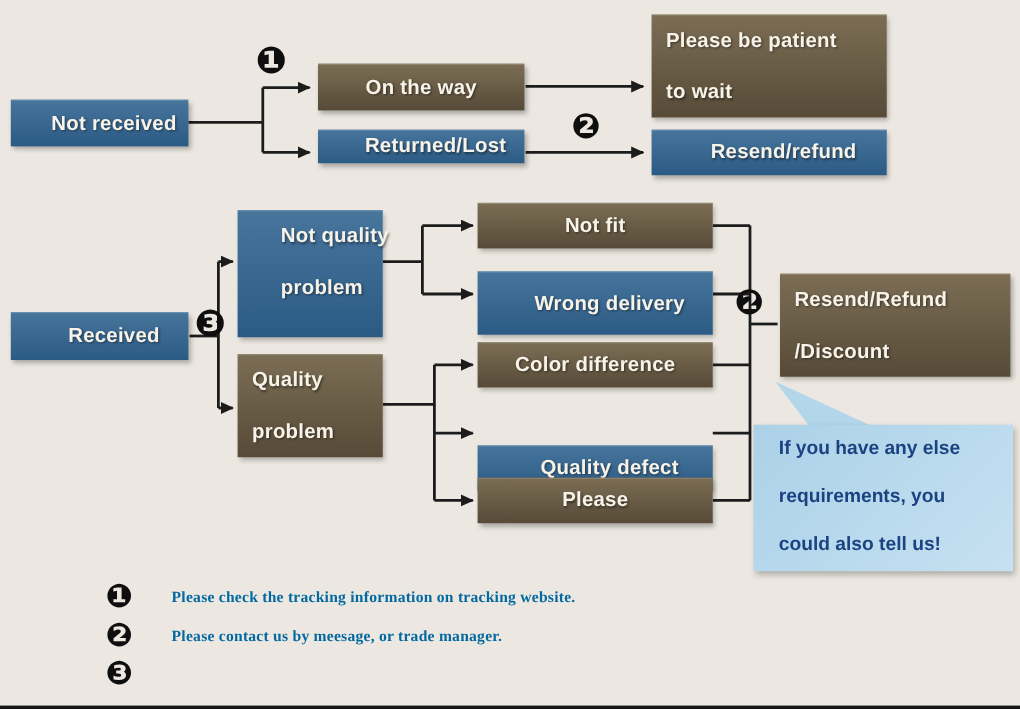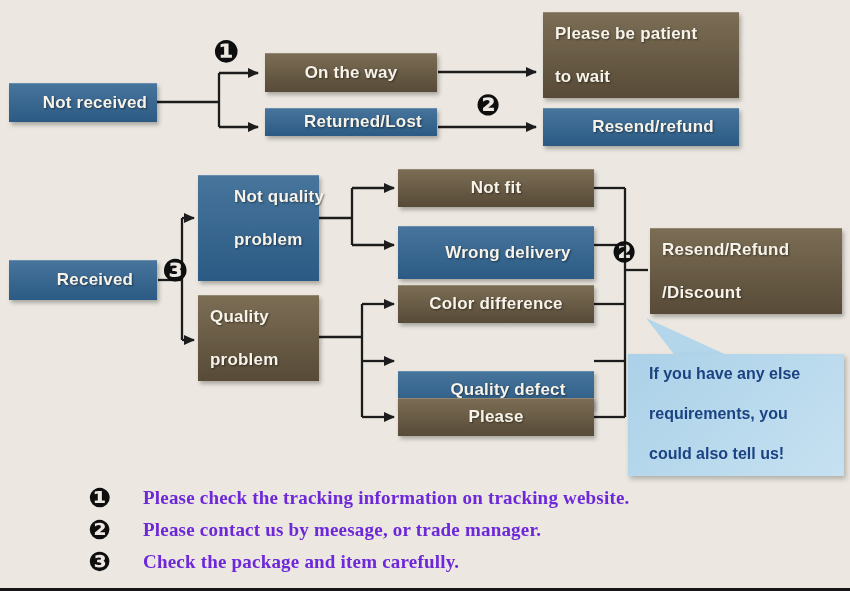--- a/index.html
+++ b/index.html
@@ -57,22 +57,22 @@
   
   .legend-row{
     position:absolute;z-index:2;left:88px;display:flex;align-items:center;
   }
   .lg1{top:484px;} .lg2{top:516px;} .lg3{top:548px;}
   .legend-num{
     font-family:"DejaVu Sans", sans-serif;font-size:27px;font-weight:bold;
     color:#0e0e0e;width:55px;line-height:1;
   }
   .legend-text{
-    font-family:"Liberation Serif", serif;font-weight:bold;font-size:19px;
-    color:#6d28d9;white-space:nowrap;letter-spacing:.2px;
+    font-family:"Liberation Serif", serif;font-weight:bold;font-size:13px;
+    color:#0369a1;white-space:nowrap;letter-spacing:.2px;
   }
   .bottom-rule{
     position:absolute;z-index:2;left:0;right:0;bottom:0;height:3px;background:#161616;
   }
 </style>
 </head>
 <body>
 
 <div id="canvas">
 
@@ -180,17 +180,16 @@
   <div class="legend-row lg1">
     <span class="legend-num">❶</span>
     <span class="legend-text">Please check the tracking information on tracking website.</span>
   </div>
   <div class="legend-row lg2">
     <span class="legend-num">❷</span>
     <span class="legend-text">Please contact us by meesage, or trade manager.</span>
   </div>
   <div class="legend-row lg3">
     <span class="legend-num">❸</span>
-    <span class="legend-text">Check the package and item carefully.</span>
   </div>
 
   <div class="bottom-rule"></div>
 </div>
 
 </body></html>

